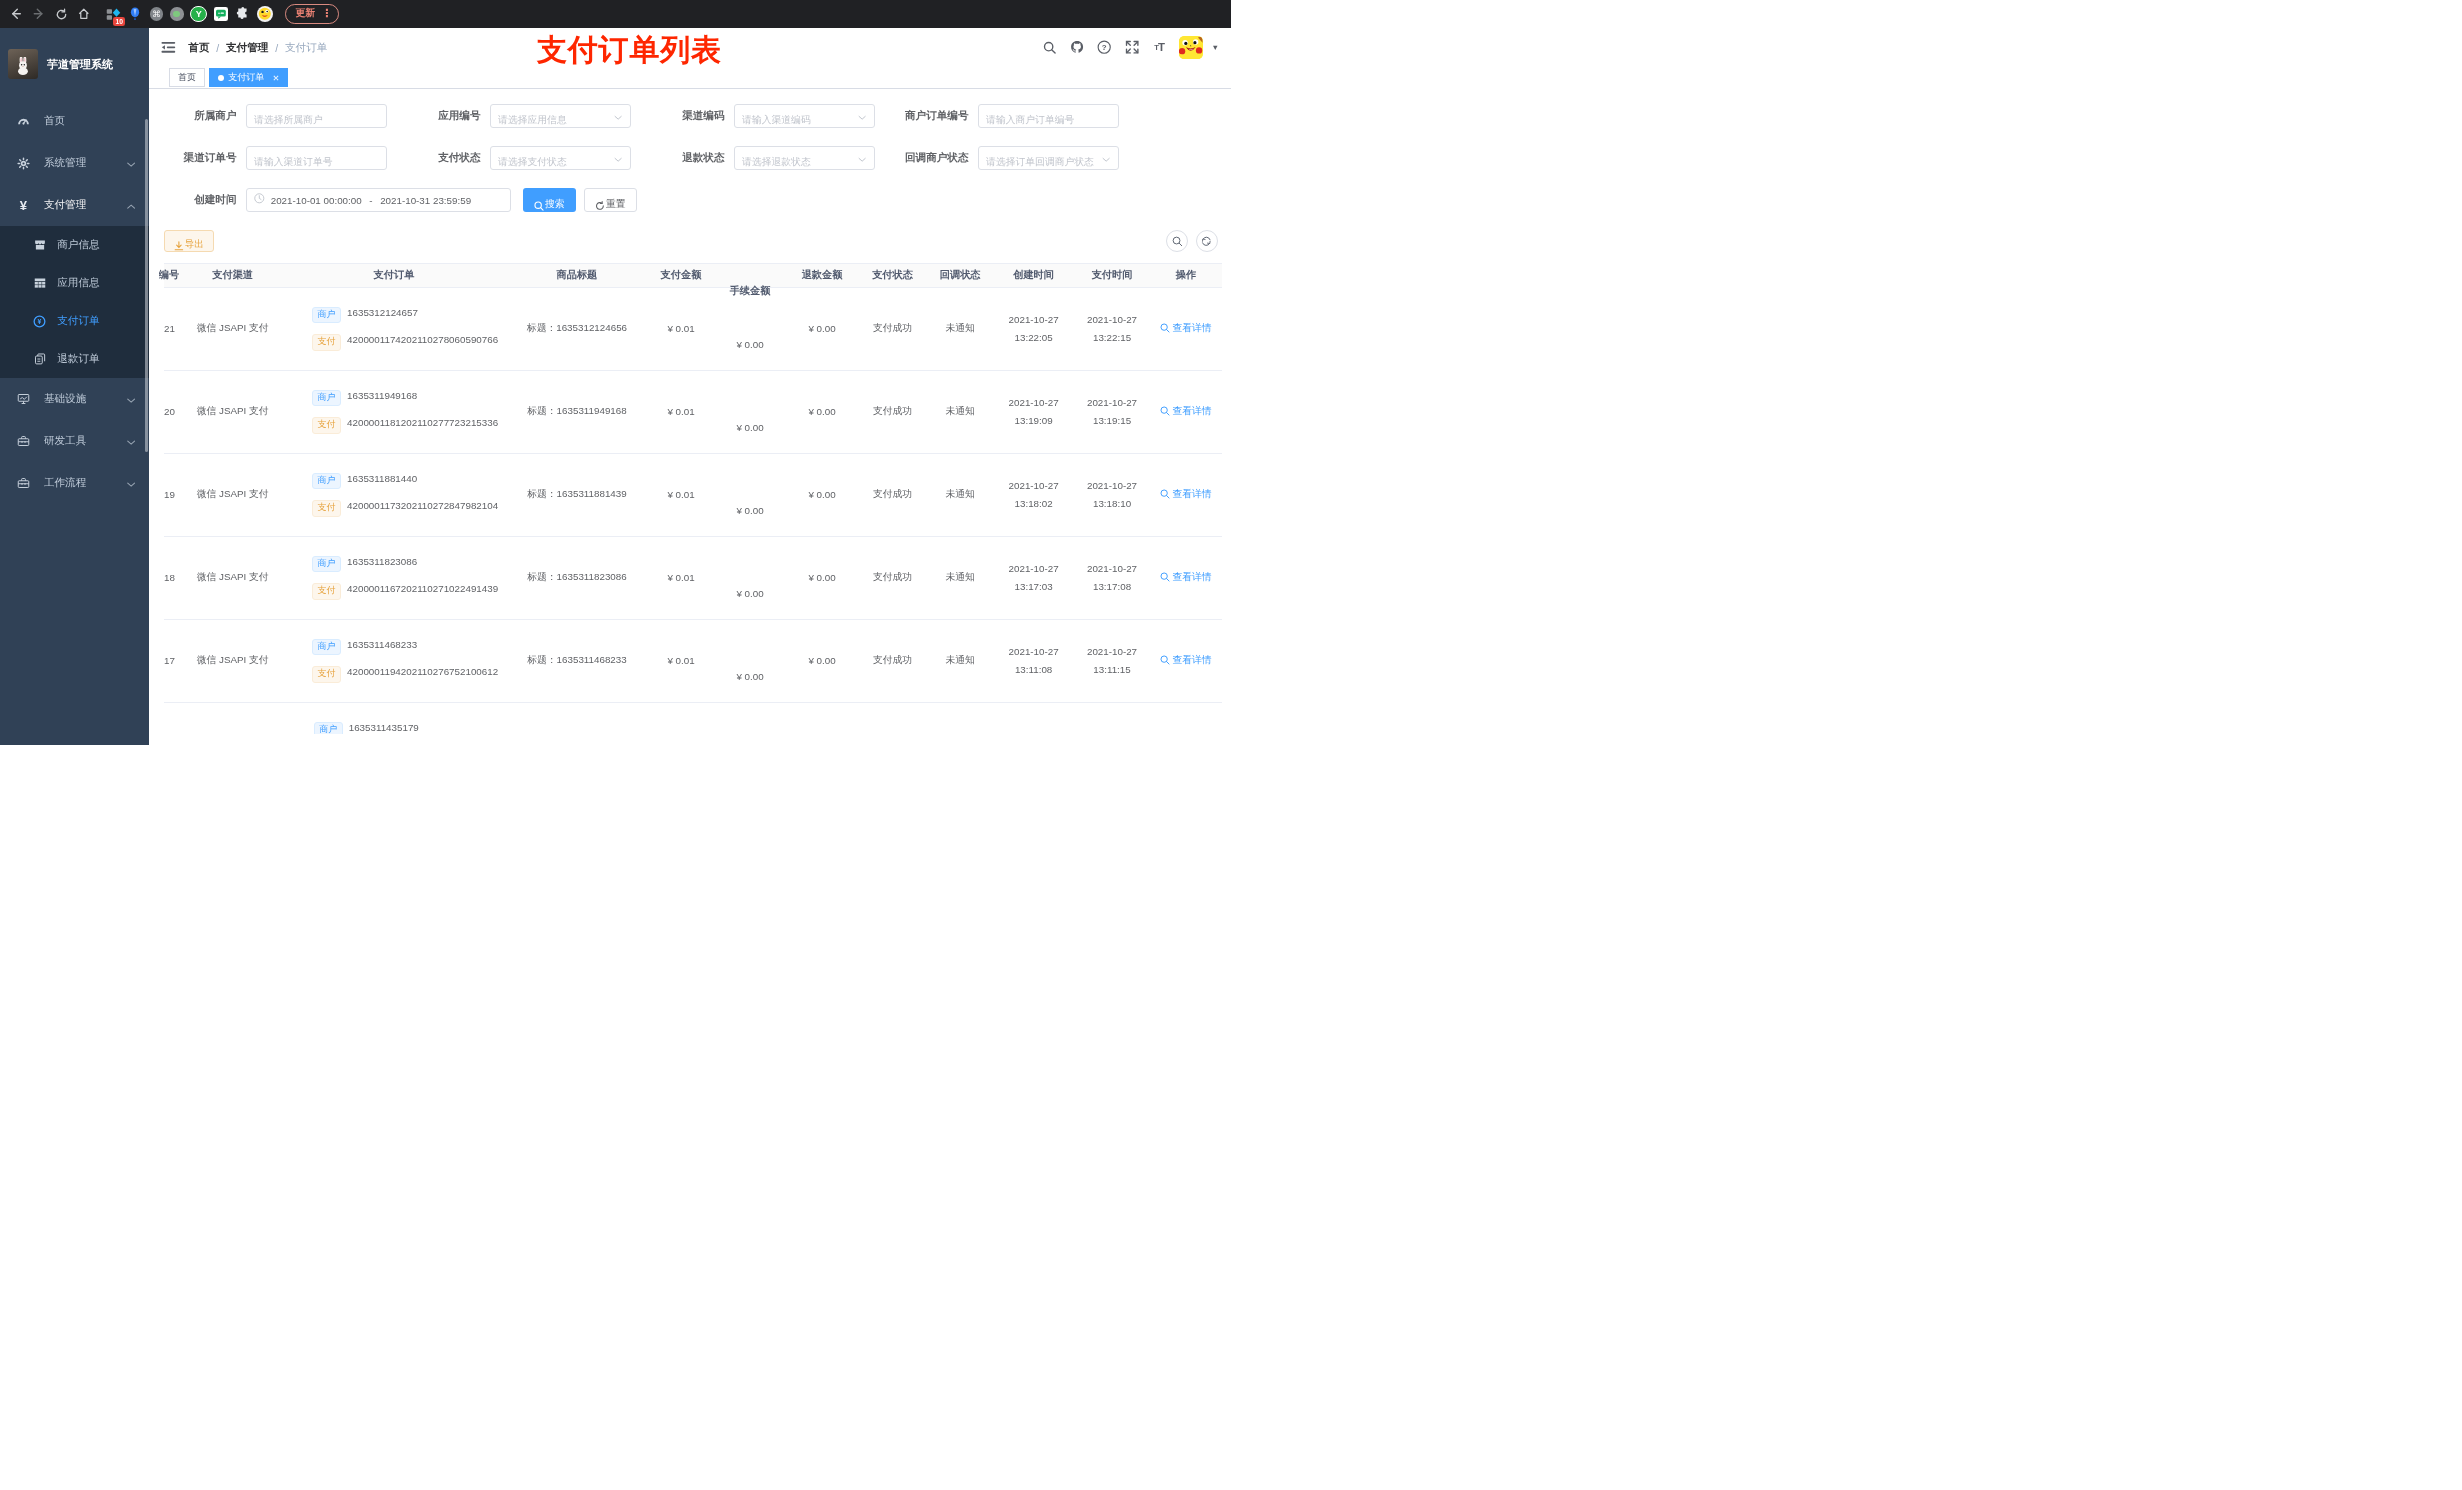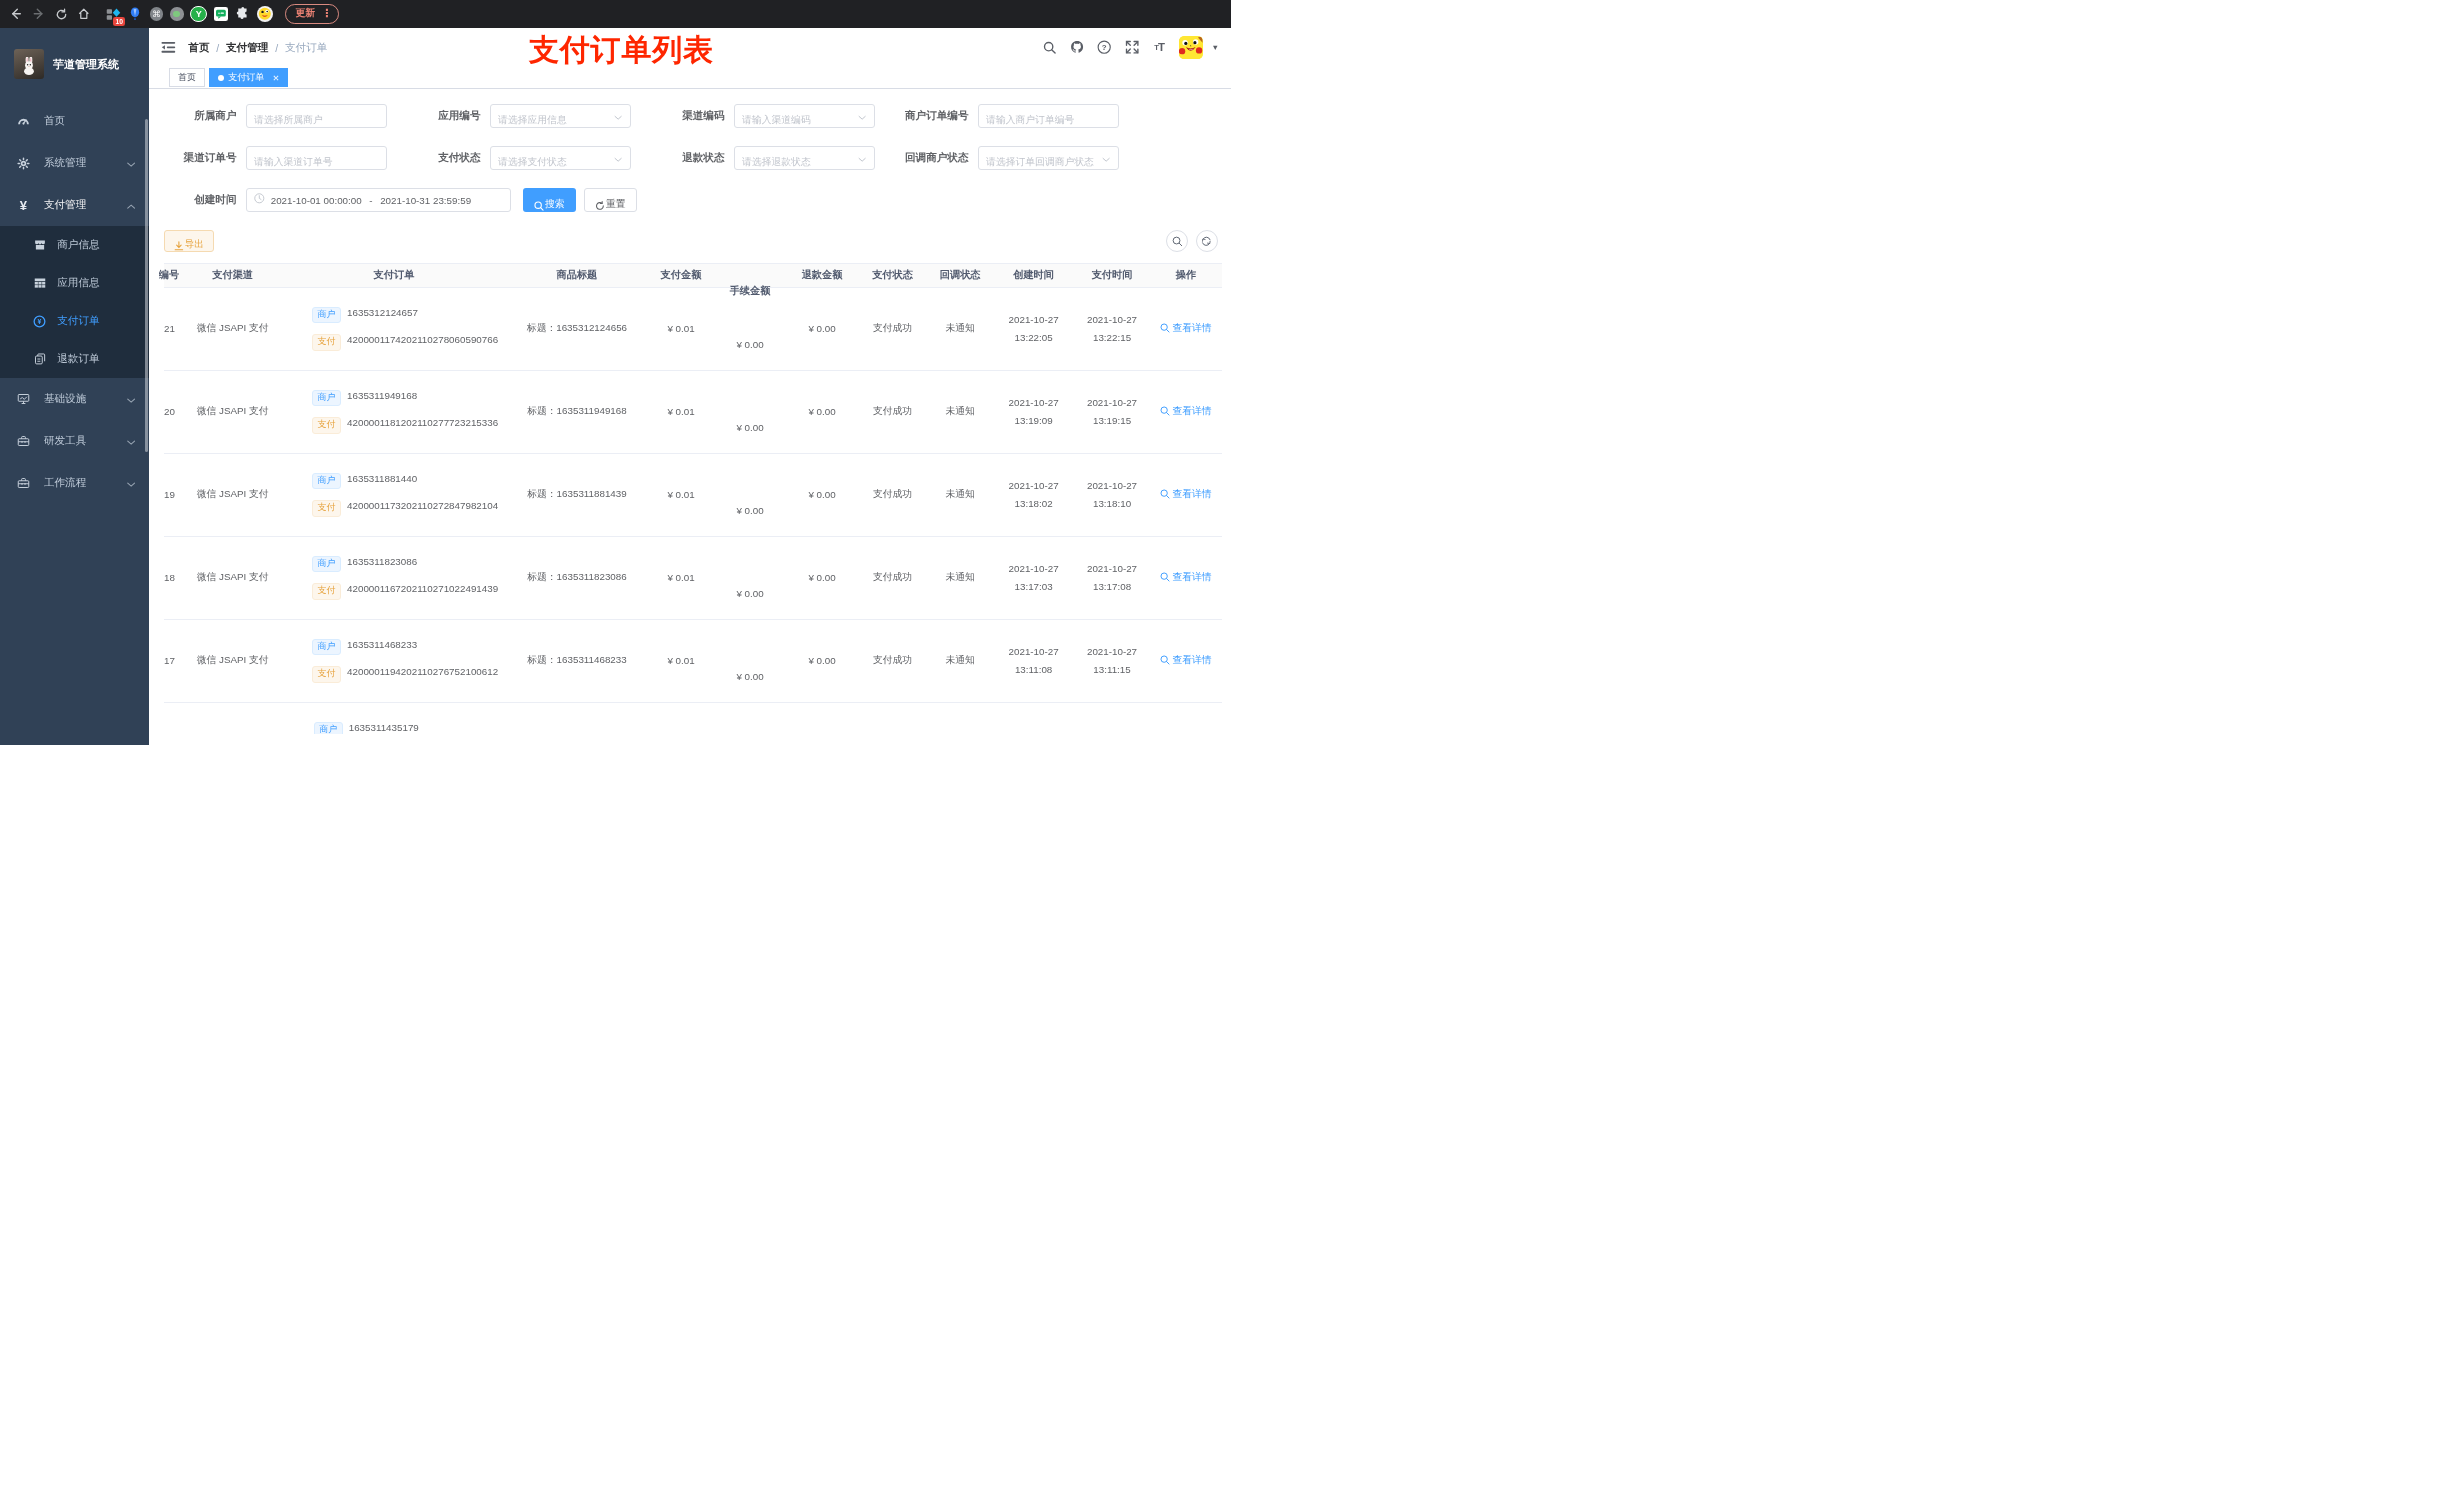--- a/index.html
+++ b/index.html
@@ -22,21 +22,21 @@
     padding:0.8px 2.3px; border-radius:2.3px; font-weight:700; }
   .circ { border-radius:50%; width:13.6px; height:13.6px; display:flex; align-items:center; justify-content:center; }
   .update-pill { border:1.1px solid #d98a80; border-radius:9.8px; color:#e98173; font-size:9.8px; font-weight:600;
     padding:2.3px 6px 3px 9px; display:flex; align-items:center; gap:6px; margin-left:6px; white-space:nowrap; }
   .dots { color:#e98173; font-size:11.4px; letter-spacing:0; line-height:7.6px; }
 
   
   .app { display:flex; height:717px; }
   .sidebar { width:149px; background:#304156; color:#bfcbd9; flex:0 0 149px; position:relative; }
   .sb-scroll { position:absolute; right:0.8px; top:91px; width:3px; height:333px; background:#cfd4db; opacity:.55; border-radius:1.5px; }
-  .logo-row { height:72px; display:flex; align-items:center; padding-left:14px; gap:9px; }
+  .logo-row { height:72px; display:flex; align-items:center; padding-left:8px; gap:9px; }
   .logo-img { width:30px; height:30px; border-radius:3px; background:linear-gradient(160deg,#6d6257,#2e2a26); position:relative; overflow:hidden; flex:0 0 auto; }
   .bunny { position:absolute; left:6.8px; top:7.6px; width:16.7px; height:18px; }
   .logo-title { color:#fff; font-weight:700; font-size:11px; }
   .menu-item { height:42px; display:flex; align-items:center; padding-left:16.7px; font-size:10.6px; cursor:pointer; }
   .menu-item .mi-ic { width:13.6px; height:13.6px; margin-right:13.6px; color:#c8d2dd; display:flex; align-items:center; justify-content:center; flex:0 0 auto;}
   .menu-item .chev { margin-left:auto; margin-right:13.6px; color:#97a4b2; }
   .menu-item.parent-active { color:#f4f4f5; }
   .submenu { background:#1f2d3d; }
   .submenu .menu-item { height:38px; padding-left:33px; }
   .submenu .menu-item .mi-ic { margin-right:10.6px; }
@@ -46,21 +46,21 @@
 
   .main { flex:1; display:flex; flex-direction:column; position:relative; background:#fff; min-width:0; }
 
   
   .topbar { height:39px; display:flex; align-items:center; padding:0 12px 0 10.6px; background:#fff; position:relative; }
   .fold-ic { width:16.7px; height:16.7px; color:#5a5e66; margin-right:12px; }
   .crumb { font-size:10.6px; display:flex; align-items:center; gap:6.8px; }
   .crumb .c1 { color:#303133; font-weight:600; }
   .crumb .sep { color:#97a8be; }
   .crumb .c-last { color:#97a8be; }
-  .annotation { position:absolute; left:380px; top:1.5px; font-size:30px; font-weight:700; color:#fe2600;
+  .annotation { position:absolute; left:388px; top:1.5px; font-size:30px; font-weight:700; color:#fe2600;
     font-family:"Liberation Sans","DejaVu Sans",sans-serif; letter-spacing:0.8px; pointer-events:none; }
   .tb-right { margin-left:auto; display:flex; align-items:center; gap:13px; color:#5a5e66; }
   .tb-ic { width:14.4px; height:14.4px; display:flex; align-items:center; justify-content:center; }
   .tt { font-size:11.4px; font-weight:700; color:#5a5e66; letter-spacing:-0.8px; }
   .tt small { font-size:7.6px; font-weight:700; }
   .avatar { width:23.5px; height:23.5px; border-radius:5.3px; background:#ffe733; position:relative; overflow:hidden; }
   .tb-caret { color:#5a5e66; font-size:7.6px; margin-left:-4.5px; }
 
   
   .tabbar { height:22px; border-bottom:0.8px solid #d8dce5; display:flex; align-items:flex-start; padding-left:20.4px; gap:4.5px; background:#fff; }

